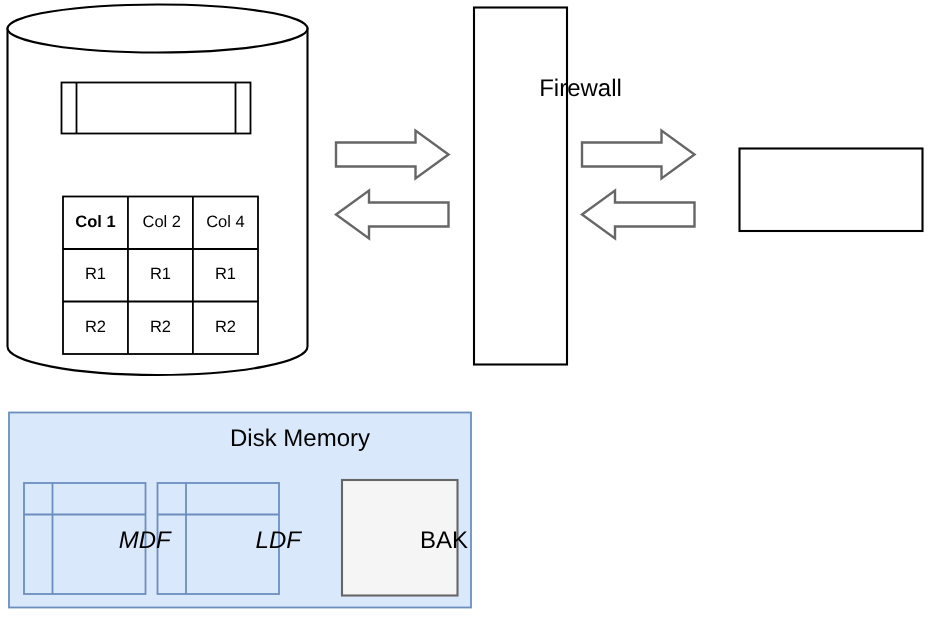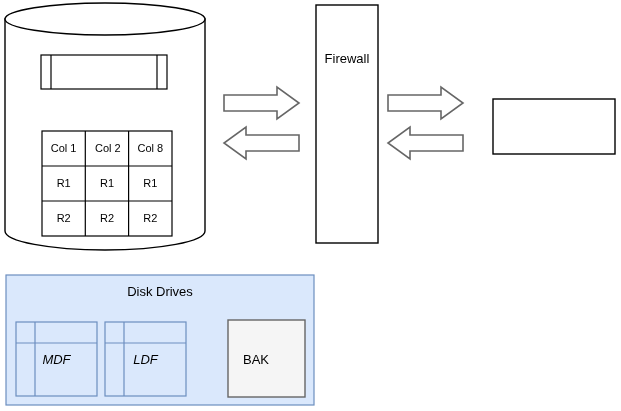--- a/index.html
+++ b/index.html
@@ -20,25 +20,26 @@
   .layer {
     position: absolute;
     left: 0;
     top: 0;
     width: 621px;
     height: 411px;
   }
   .lbl {
     position: absolute;
     color: #000000;
-    font-size: 13px;
+    font-size: 16px;
     line-height: 1;
     white-space: nowrap;
     text-align: center;
     font-family: "Liberation Sans", sans-serif;
+    padding-left: 40px;
   }
   .lbl-db-memory  { left: 41px;  top: 64px;  width: 126px; }
   .lbl-firewall   { left: 316px; top: 52px;  width: 62px;  }
   .lbl-sqlclient  { left: 493px; top: 121px; width: 122px; }
   .lbl-diskdrives { left: 10px;  top: 285px; width: 300px; }
   .lbl-mdf        { left: 16px;  top: 353px; width: 81px; font-style: italic;  }
   .lbl-ldf        { left: 105px; top: 353px; width: 81px; font-style: italic;  }
   .lbl-bak        { left: 228px; top: 353px; width: 56px;  }
 
   .cell-lbl {
@@ -115,32 +116,32 @@
       <rect x="228" y="320" width="77" height="77" fill="#f5f5f5" stroke="#666666" stroke-width="1.4"></rect>
     </g>
   </svg>
 
   <div class="layer">
 
 
     <div class="lbl lbl-firewall">Firewall</div>
 
 
-    <div class="lbl lbl-diskdrives">Disk Drives</div>
+    <div class="lbl lbl-diskdrives">Disk Memory</div>
 
     <div class="lbl lbl-mdf">MDF</div>
 
     <div class="lbl lbl-ldf">LDF</div>
 
     <div class="lbl lbl-bak">BAK</div>
 
     <div id="table-cells">
-        <div class="cell-lbl" style="left: 42px; top: 143px; width: 43.3333px;">Col 1</div>
+        <div class="cell-lbl" style="left: 42px; top: 143px; width: 43.3333px; font-weight: bold;">Col 1</div>
         <div class="cell-lbl" style="left: 85.3333px; top: 143px; width: 45px;">Col 2</div>
-        <div class="cell-lbl" style="left: 128.667px; top: 143px; width: 43.3333px;">Col 8</div>
+        <div class="cell-lbl" style="left: 128.667px; top: 143px; width: 43.3333px;">Col 4</div>
         <div class="cell-lbl" style="left: 42px; top: 178px; width: 43.3333px;">R1</div>
         <div class="cell-lbl" style="left: 85.3333px; top: 178px; width: 43.3333px;">R1</div>
         <div class="cell-lbl" style="left: 128.667px; top: 178px; width: 43.3333px;">R1</div>
         <div class="cell-lbl" style="left: 42px; top: 213px; width: 43.3333px;">R2</div>
         <div class="cell-lbl" style="left: 85.3333px; top: 213px; width: 43.3333px;">R2</div>
         <div class="cell-lbl" style="left: 128.667px; top: 213px; width: 43.3333px;">R2</div>
       </div>
   </div>
 
 </div>

